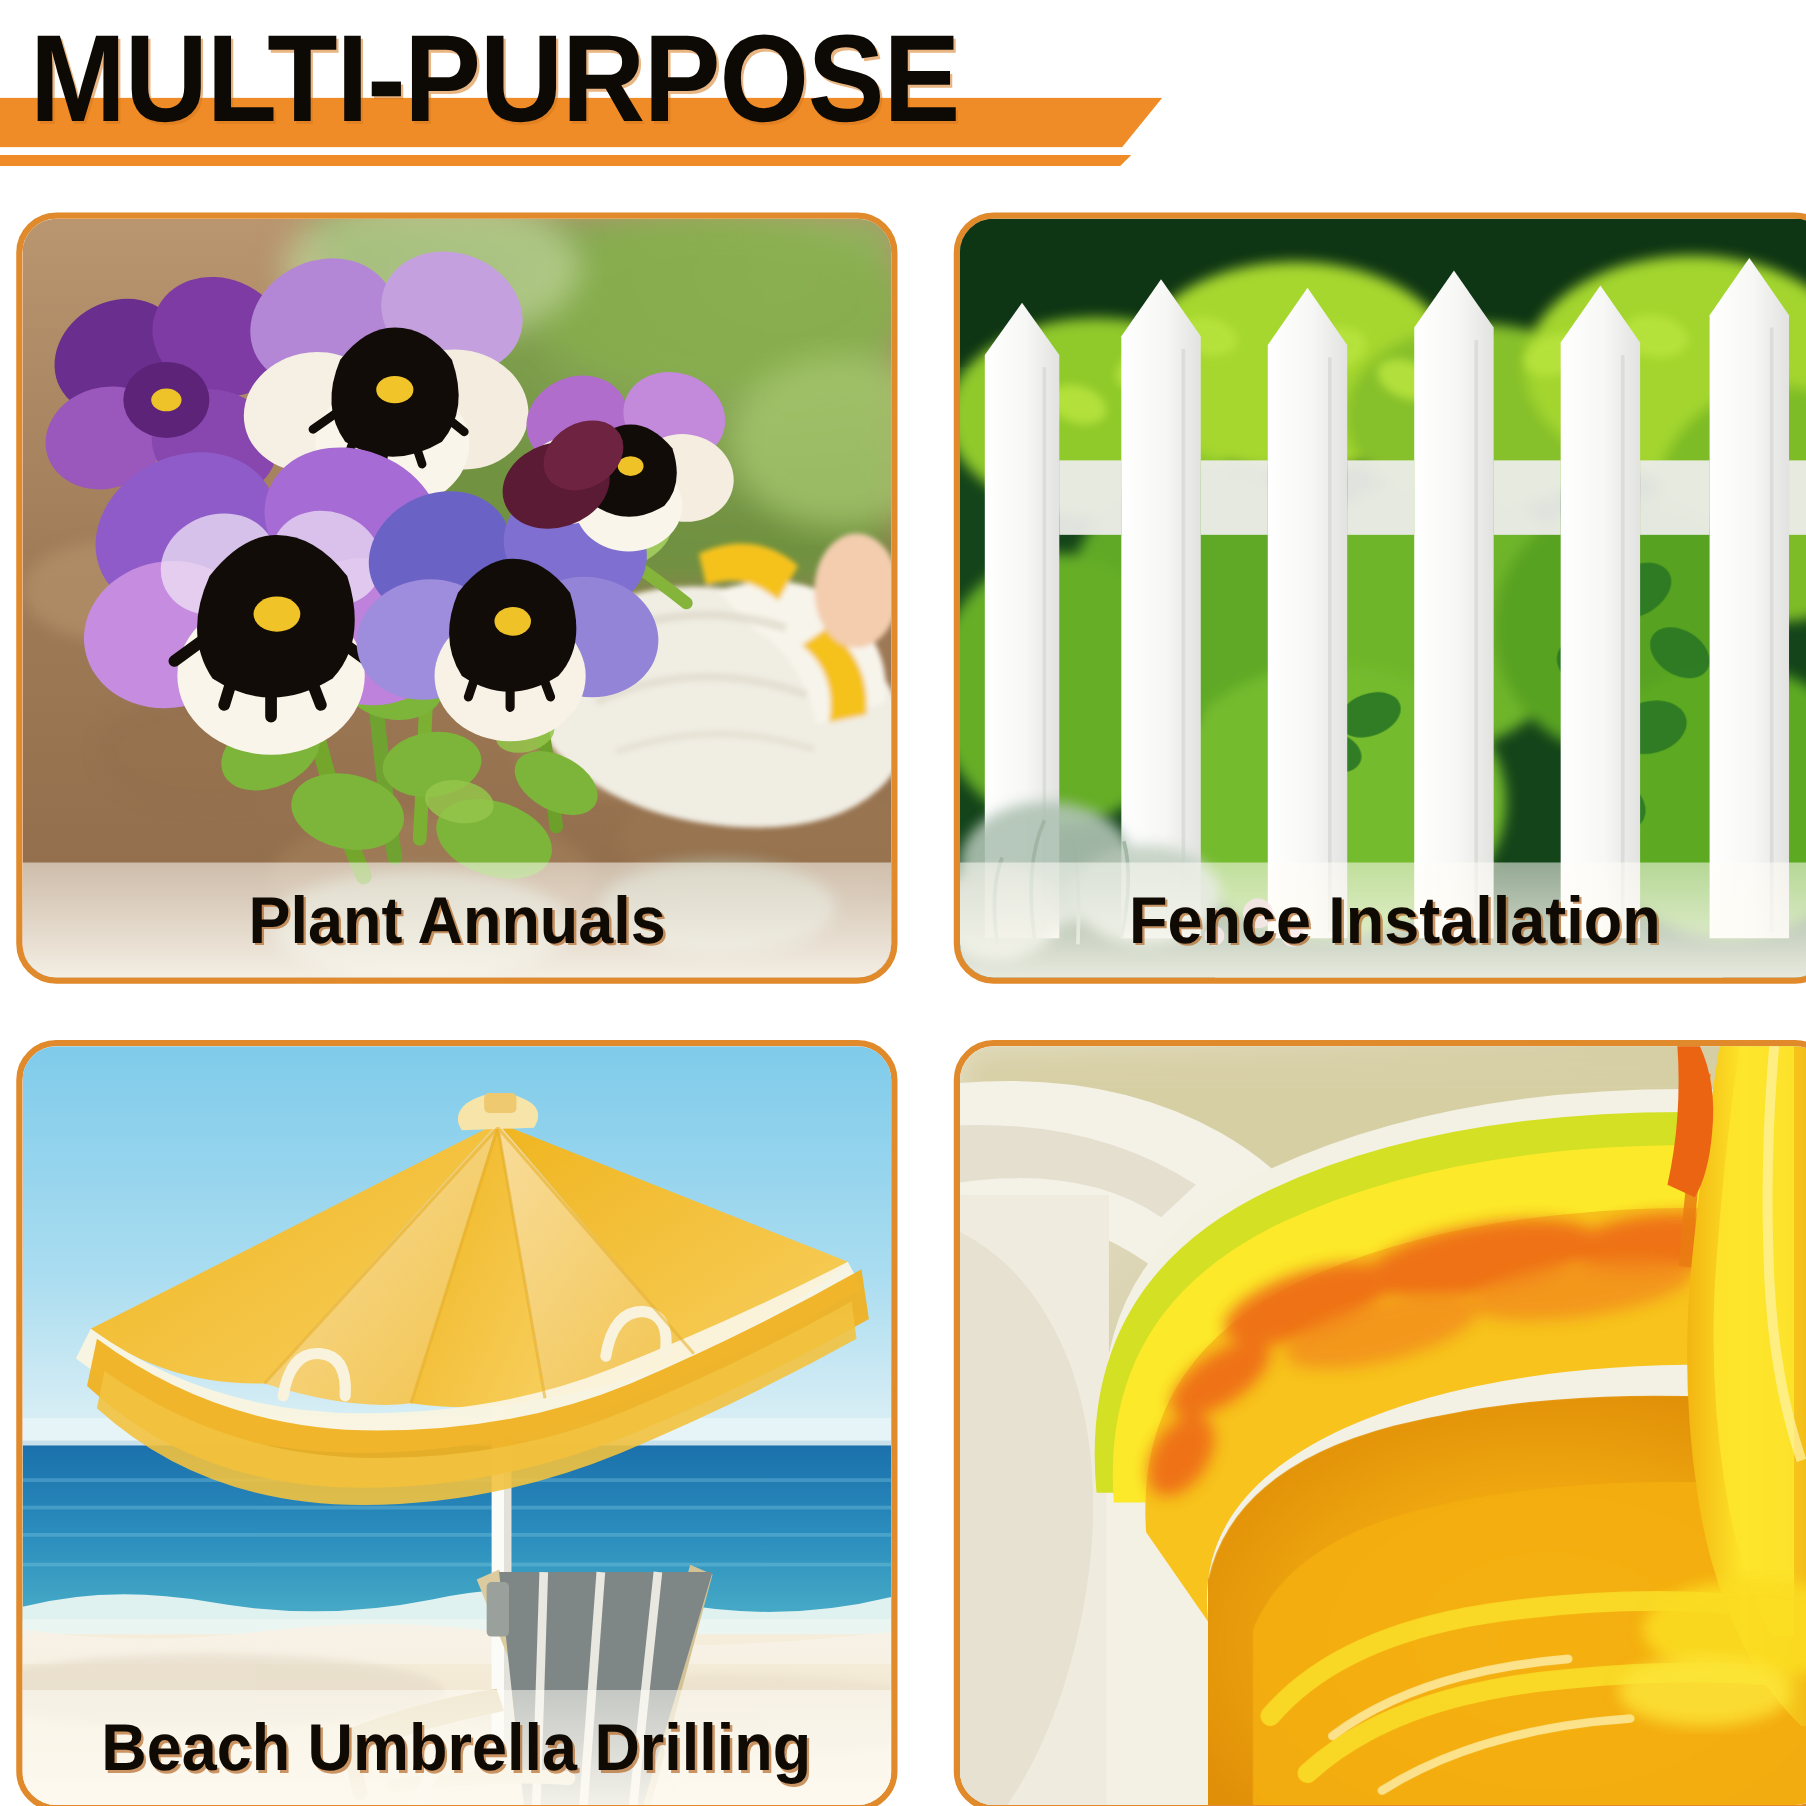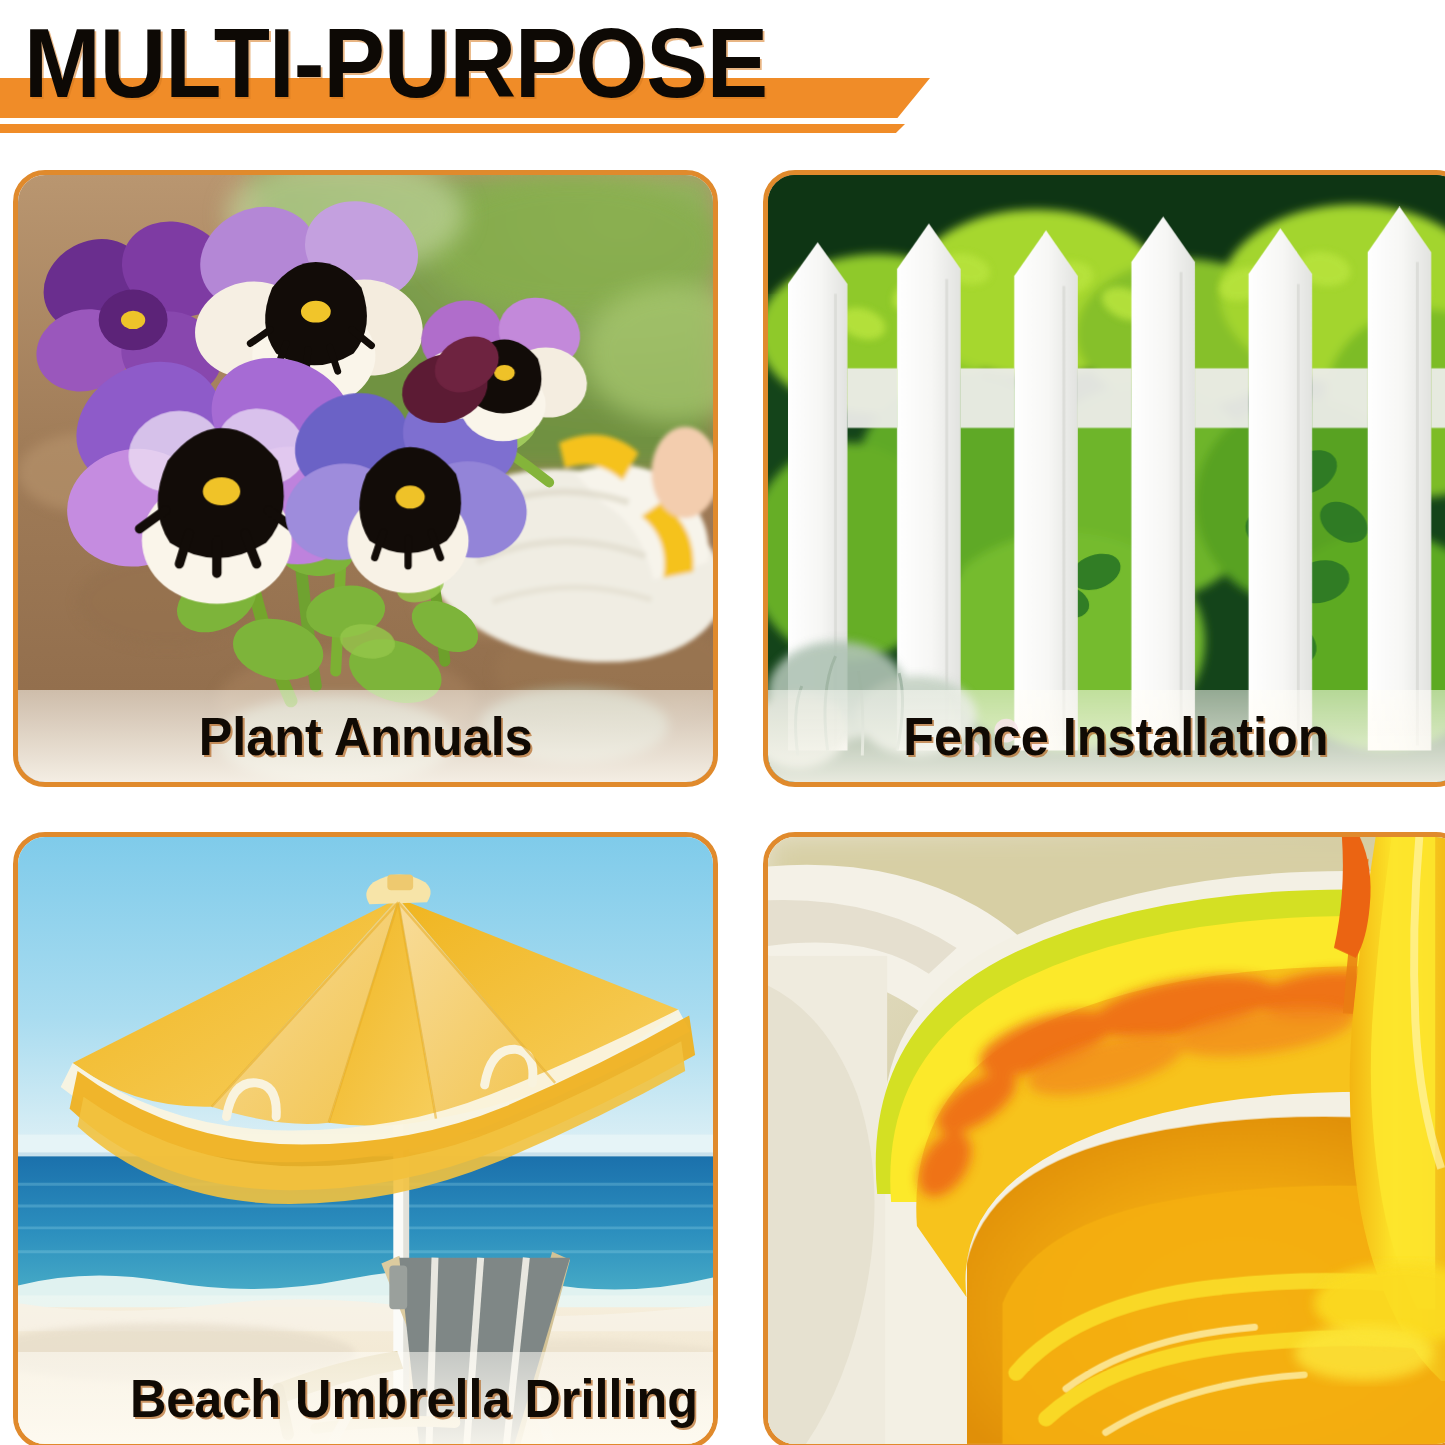--- a/index.html
+++ b/index.html
@@ -29,21 +29,21 @@
         border-radius:32px;overflow:hidden;background:#fff;}
   .photo{position:absolute;inset:0;overflow:hidden;}
   .photo svg{display:block;width:100%;height:100%;}
   .caption-band{position:absolute;left:0;right:0;bottom:0;height:92px;
         background:linear-gradient(to bottom,rgba(255,253,247,.55),rgba(255,252,244,.9));
         display:flex;align-items:center;justify-content:center;}
   .caption{font-size:53px;font-weight:bold;color:#100a04;white-space:nowrap;
         font-family:"Liberation Sans Narrow","Liberation Sans","DejaVu Sans Condensed",sans-serif;
         transform:scaleX(.95);
         text-shadow:2px 2px 0 rgba(176,96,24,.65);}
-  .cap-left{justify-content:flex-end;padding-left:72px;}
+  .cap-left{justify-content:flex-start;padding-left:48px;}
   .cap-center{justify-content:center;}
 </style>
 </head>
 <body>
 
 <div id="header">
   <div id="banner-bar" style="background: rgb(240, 140, 40);"></div>
   <div id="banner-underline" style="background: rgb(240, 140, 40);"></div>
   <h1 id="title" style="color: rgb(13, 9, 5);">MULTI-PURPOSE</h1>
 </div>

